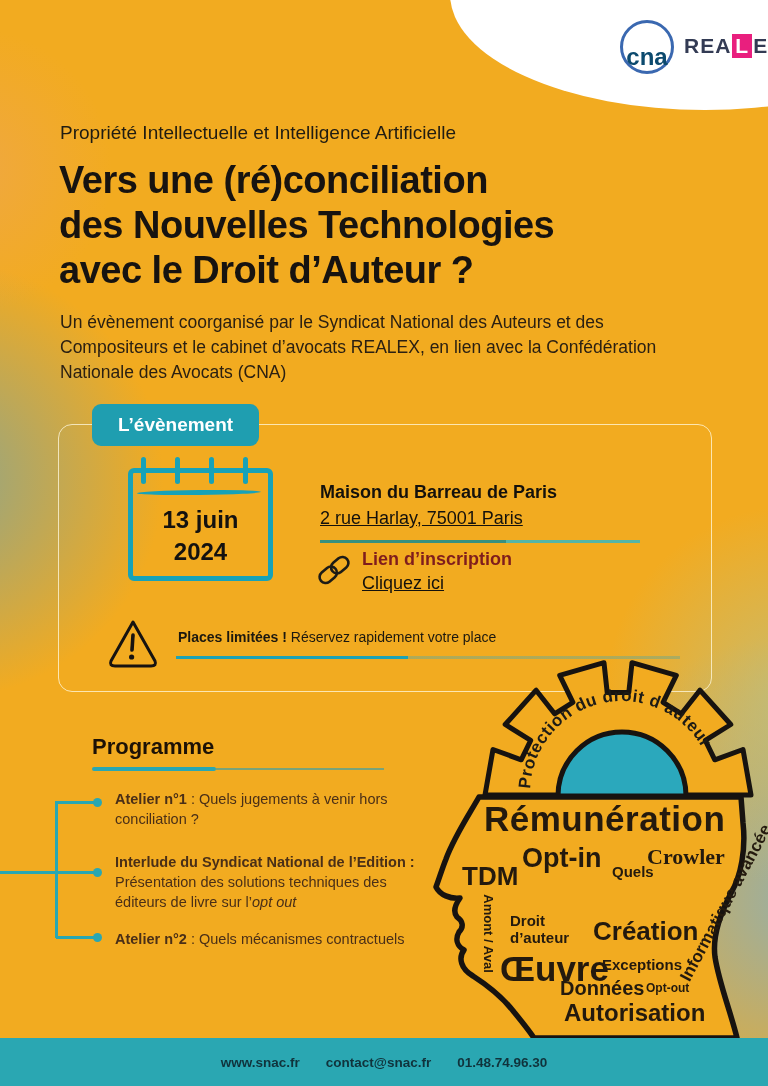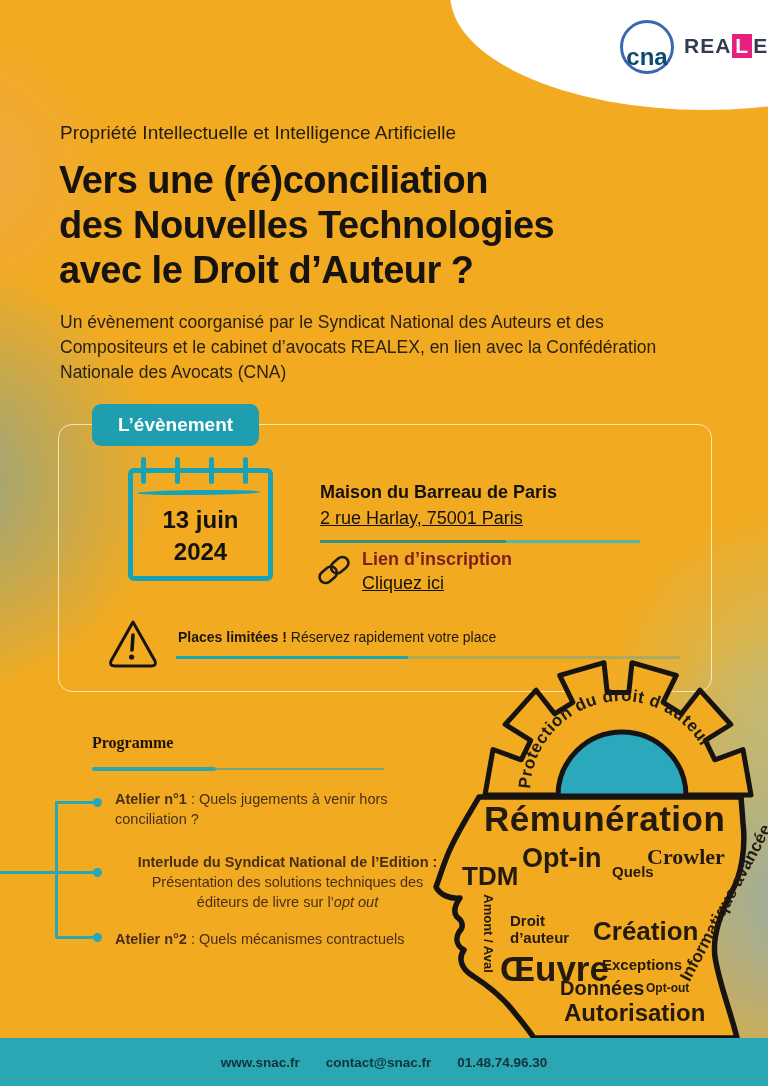--- a/index.html
+++ b/index.html
@@ -61,32 +61,32 @@
     background:linear-gradient(to right,#37907F 0 58%,#54B5A8 58%); }
   .chain { position:absolute; left:314px; top:552px; }
   .reg-label { position:absolute; left:362px; top:549px; font-size:18px; font-weight:bold; color:#7f1d1d; }
   .reg-link  { position:absolute; left:362px; top:573px; font-size:18px; color:#14110c; text-decoration:underline; }
   .warn-icon { position:absolute; left:103px; top:616px; }
   .warn-text { position:absolute; left:178px; top:629px; font-size:14px; color:#1c180f; }
   .warn-text .b { font-weight:bold; }
   .warn-line { position:absolute; left:176px; top:656px; width:504px; height:3px;
     background:linear-gradient(to right,#1FA3B5 0 46%, rgba(150,170,110,.75) 46%); }
   
-  .prog-head { position:absolute; left:92px; top:734px; font-size:16px; font-weight:bold; color:#1d1206;font-family:Liberation Serif, serif; }
+  .prog-head { position:absolute; left:92px; top:734px; font-size:22px; font-weight:bold; color:#1d1206; }
   .prog-ul1 { position:absolute; left:92px; top:767px; width:124px; height:4px; background:#2AA7B2; border-radius:2px; }
   .prog-ul2 { position:absolute; left:216px; top:768px; width:168px; height:2px; background:rgba(70,160,160,.7); }
   .tree-v { position:absolute; left:55px; top:801px; width:3px; height:137px; background:#2AA7B2; }
   .tree-h { position:absolute; height:3px; background:#2AA7B2; }
   .h1 { left:56px; top:801px; width:40px; }
   .h2 { left:0;    top:871px; width:96px; }
   .h3 { left:56px; top:936px; width:40px; }
   .tree-dot { position:absolute; width:9px; height:9px; border-radius:50%; background:#2AA7B2; left:93px; }
   .dotA{top:798px;} .dotB{top:868px;} .dotC{top:933px;}
   .prog-item { position:absolute; left:115px; width:345px; font-size:14.5px; line-height:1.38; color:#4A2F17; }
-  .i1{top:789px;} .i2{top:852px;text-align:center;} .i3{top:929px;}
+  .i1{top:789px;} .i2{top:852px;} .i3{top:929px;}
   .prog-item .b { font-weight:bold; }
   .prog-item .it { font-style:italic; }
   
   .head-wrap { position:absolute; left:430px; top:635px; width:338px; height:403px; }
   .head-wrap svg { position:absolute; left:0; top:0; }
   .cw { position:absolute; color:#241a0e; font-weight:600; white-space:nowrap; }
   .w-rem     { left:54px;  top:164px; font-size:35px; letter-spacing:.5px; }
   .w-optin   { left:92px;  top:208px; font-size:27px; }
   .w-voix    { left:182px; top:228px; font-size:15px; }
   .w-crowler { left:217px; top:209px; font-size:22px;font-family:Liberation Serif, serif; }

